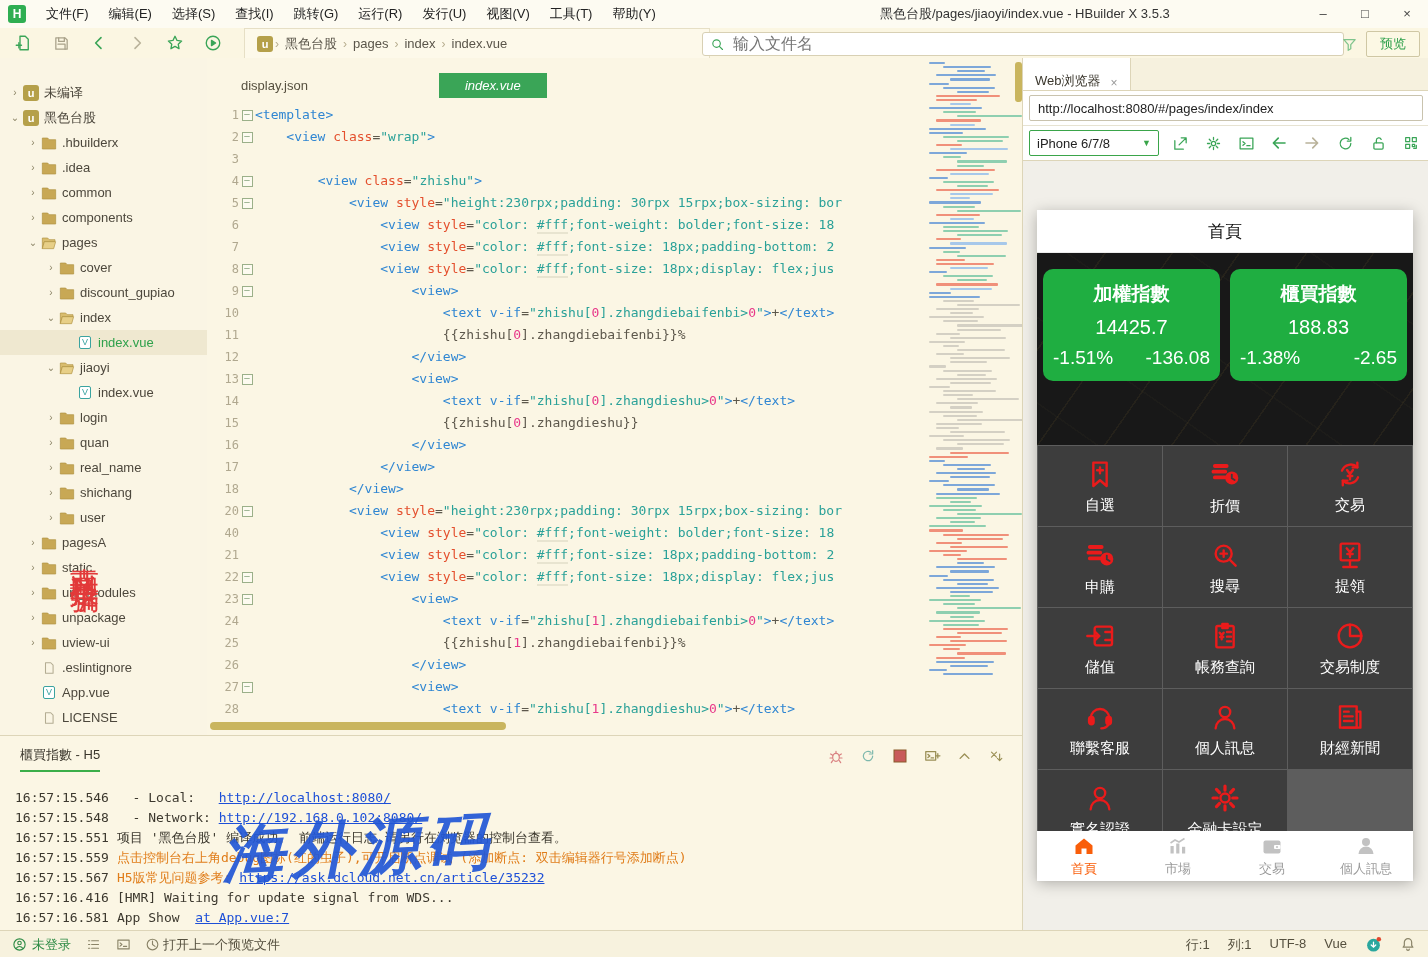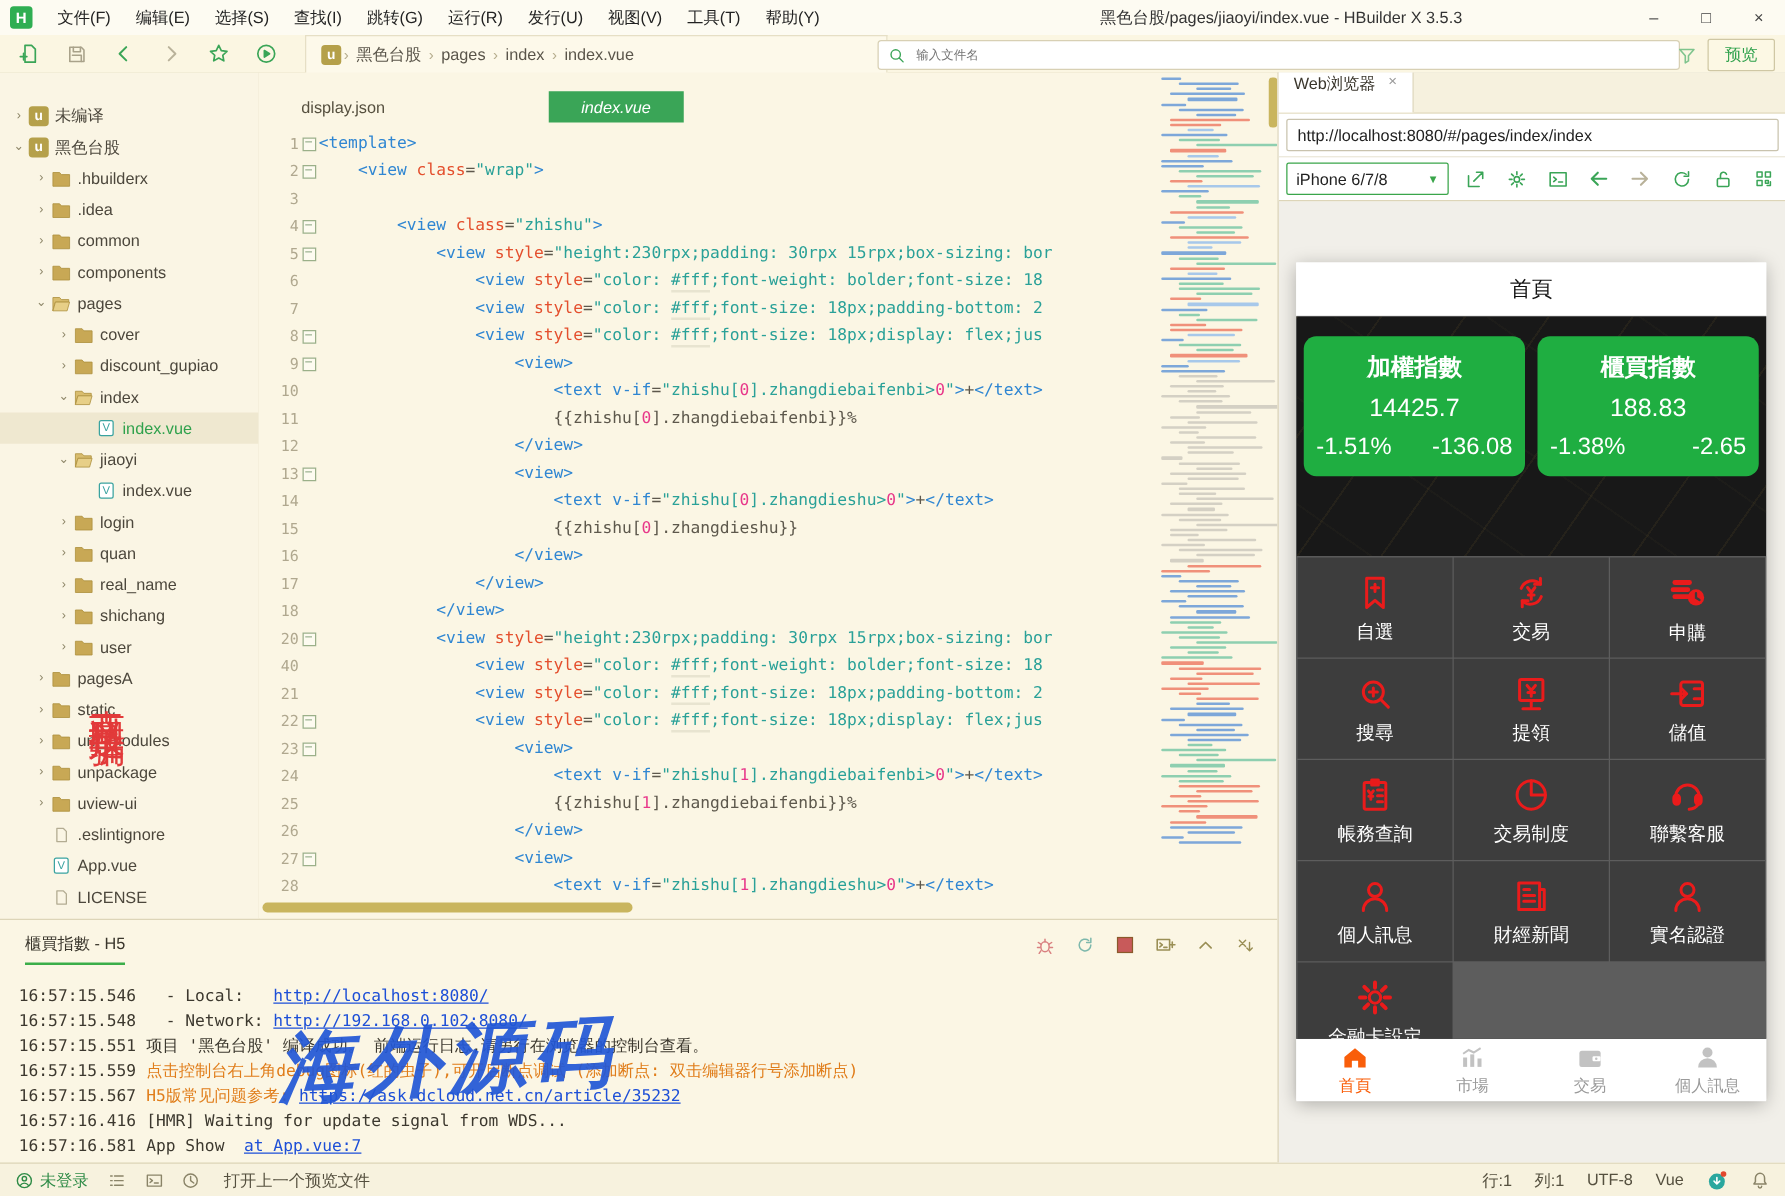--- a/index.html
+++ b/index.html
@@ -15,21 +15,21 @@
   .winbtns{position:absolute;right:0;top:0;display:flex;}
   .winbtn{width:42px;height:27px;display:flex;align-items:center;justify-content:center;color:#444;font-size:13px;}
   
   #toolbar{left:0;top:28px;width:1428px;height:30px;background:#fbf6e2;border-bottom:1px solid #d9d1b2;display:flex;align-items:center;}
   .tbtn{width:30px;height:26px;display:flex;align-items:center;justify-content:center;margin-left:8px;}
   #breadcrumb{display:flex;align-items:center;margin-left:16px;height:30px;background:#fdf9ea;border:1px solid #e6dfc5;border-bottom:none;padding:0 12px;min-width:440px;}
   .crumb{color:#5a554a;margin:0 4px;}
   .crumb-sep{color:#b7ae8f;margin:0 2px;font-size:12px;}
   .ubadge{display:inline-flex;width:16px;height:16px;background:#b5a04a;color:#fff;border-radius:3px;font-size:11px;align-items:center;justify-content:center;font-weight:bold;}
   #searchbox{position:absolute;left:702px;top:32px;width:628px;height:22px;background:#fff;border:1px solid #d8d0b4;border-radius:3px;display:flex;align-items:center;padding:0 6px;}
-  #searchbox input{border:none;outline:none;flex:1;font-size:10px;color:#333;background:transparent;margin-left:6px;}
+  #searchbox input{border:none;outline:none;flex:1;font-size:16px;color:#333;background:transparent;margin-left:6px;}
   #filter-btn{position:absolute;left:1338px;top:33px;width:22px;height:22px;display:flex;align-items:center;justify-content:center;}
   #preview-btn{position:absolute;left:1366px;top:31px;width:52px;height:24px;border:1px solid #cfc7a4;background:#fcf8e4;color:#2fa14c;display:flex;align-items:center;justify-content:center;border-radius:2px;}
   
   #sidebar{left:0;top:58px;width:207px;height:677px;background:#faf5e4;border-right:1px solid #e0d8bc;overflow:hidden;}
   .tree{padding-top:22px;}
   .trow{height:25px;display:flex;align-items:center;white-space:nowrap;}
   .trow.sel{background:#efe8d0;}
   .trow .chev{width:14px;color:#8d8668;font-size:10px;text-align:center;flex:none;}
   .trow .ticon{width:18px;flex:none;display:flex;justify-content:center;}
   .trow .tlabel{margin-left:4px;color:#4c473c;}
@@ -62,21 +62,21 @@
   .cwarn{color:#e07d1a;}
   .clink{color:#1d4fd7;text-decoration:underline;}
   
   #statusbar{left:0;top:930px;width:1428px;height:27px;background:#f7f2de;border-top:1px solid #ddd5b8;display:flex;align-items:center;color:#55503f;}
   .sb-left{display:flex;align-items:center;gap:14px;margin-left:12px;}
   .sb-right{position:absolute;right:12px;display:flex;align-items:flex-start;gap:18px;}
   .sb-green{color:#2e8b46;}
   
   #rpanel{left:1022px;top:58px;width:406px;height:872px;background:#f1efe9;border-left:1px solid #ddd5b8;}
   #rtabs{height:32px;background:#f6f1de;border-bottom:1px solid #ddd5b8;display:flex;}
-  .rtab{background:#fff;border-right:1px solid #ddd5b8;padding:0 12px;display:flex;align-items:flex-start;gap:10px;color:#3a362c;}
+  .rtab{background:#fff;border-right:1px solid #ddd5b8;padding:0 12px;display:flex;align-items:flex-end;gap:10px;color:#3a362c;}
   .rtab .x{color:#999;font-size:12px;}
   #urlrow{height:34px;background:#fff;display:flex;align-items:center;padding:0 6px;border-bottom:1px solid #e7e3d2;}
   #urlinput{flex:1;height:24px;border:1px solid #c9c3ae;border-radius:2px;font-size:13px;color:#222;padding:0 8px;background:#fff;outline:none;}
   #devrow{height:34px;background:#fff;display:flex;align-items:center;padding:0 6px;gap:9px;border-bottom:1px solid #ddd5b8;}
   #devsel{width:118px;height:24px;border:1px solid #3aa54a;border-radius:2px;display:flex;align-items:center;justify-content:space-between;padding:0 7px;color:#222;}
   .bicon{width:24px;height:24px;display:flex;align-items:center;justify-content:center;}
   
   #phone{position:absolute;left:14px;top:152px;width:376px;height:670px;background:#fff;box-shadow:0 3px 14px rgba(0,0,0,.28);}
   #ph-header{height:42px;background:#fff;border-bottom:1px solid #ececec;display:flex;align-items:center;justify-content:center;font-size:17px;color:#111;}
   #ph-dark{position:relative;height:578px;background:#181818;
@@ -668,21 +668,21 @@
           <svg width="15" height="15" viewBox="0 0 24 24" fill="none" stroke="#8a8468" stroke-width="1.8" stroke-linecap="round" stroke-linejoin="round">
             <path d="M4 6h2M9 6h11M4 12h2M9 12h11M4 18h2M9 18h11"></path>
           </svg>
         </span>
       <span class="bicon" style="width:16px;height:16px;">
           <svg width="15" height="15" viewBox="0 0 24 24" fill="none" stroke="#8a8468" stroke-width="1.8" stroke-linecap="round" stroke-linejoin="round">
             <rect x="3" y="5" width="18" height="14"></rect>
             <path d="M6.5 9.5l3 2.5-3 2.5M12 15h5"></path>
           </svg>
         </span>
-      <span style="display:flex;align-items:center;gap:19px;">
+      <span style="display:flex;align-items:center;gap:3px;">
         <span class="bicon" style="width:15px;height:15px;">
             <svg width="15" height="15" viewBox="0 0 24 24" fill="none" stroke="#8a8468" stroke-width="1.8" stroke-linecap="round" stroke-linejoin="round">
               <circle cx="12" cy="12" r="8.5"></circle>
               <path d="M12 6.5V12l4 3"></path>
             </svg>
           </span>
         <span>打开上一个预览文件</span>
       </span>
     </div>
     <div class="sb-right">
@@ -793,20 +793,32 @@
           </div>
         <div id="grid">
             <div class="gcell">
               <span class="gicon">
                 <svg width="32" height="32" viewBox="0 0 24 24" fill="none" stroke="#ea1b1b" stroke-width="1.8" stroke-linecap="round" stroke-linejoin="round">
                   <path d="M7 3.5h10V21l-5-4.3L7 21z"></path>
                   <path d="M9.8 9.2h4.4M12 7v4.4"></path>
                 </svg>
               </span>
               <span class="glabel">自選</span>
+            </div>
+            <div class="gcell">
+              <span class="gicon">
+                <svg width="34" height="34" viewBox="0 0 24 24" fill="#ea1b1b">
+                  <rect x="3.5" y="5" width="11" height="2.7" rx="1.3"></rect>
+                  <rect x="2.5" y="9" width="11" height="2.7" rx="1.3"></rect>
+                  <rect x="3.5" y="13" width="11" height="2.7" rx="1.3"></rect>
+                  <circle cx="16.8" cy="14.8" r="4.6"></circle>
+                  <path d="M16.8 12.4v2.6l2 1.2" stroke="#3d3d3d" stroke-width="1.3" fill="none" stroke-linecap="round"></path>
+                </svg>
+              </span>
+              <span class="glabel">折價</span>
             </div>
             <div class="gcell">
               <span class="gicon">
                 <svg width="32" height="32" viewBox="0 0 24 24" fill="none" stroke="#ea1b1b" stroke-width="1.8" stroke-linecap="round" stroke-linejoin="round">
                   <path d="M6 9.5A7 7 0 0 1 17.5 7M18 14.5A7 7 0 0 1 6.6 17"></path>
                   <path d="M17.5 3.5V7h-3.5M6.6 20.5V17h3.5"></path>
                   <path d="M9.8 9l2.2 3 2.2-3M12 12v4M10.3 13.5h3.4"></path>
                 </svg>
               </span>
               <span class="glabel">交易</span>

